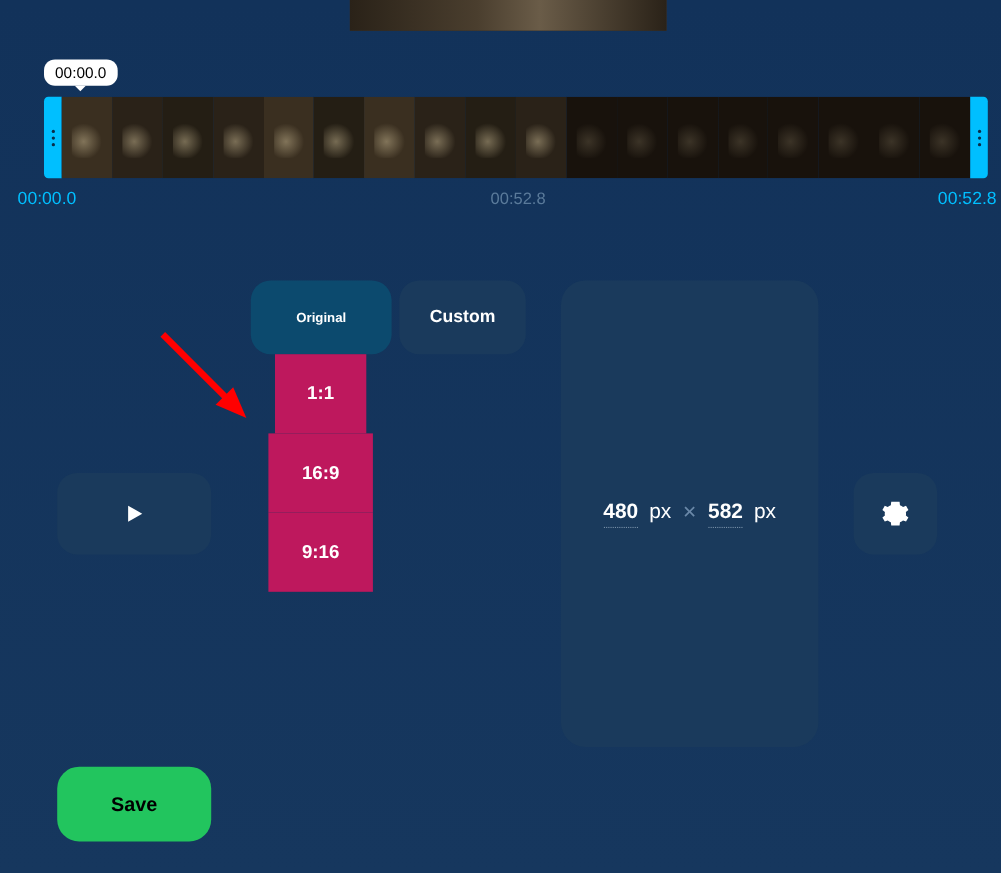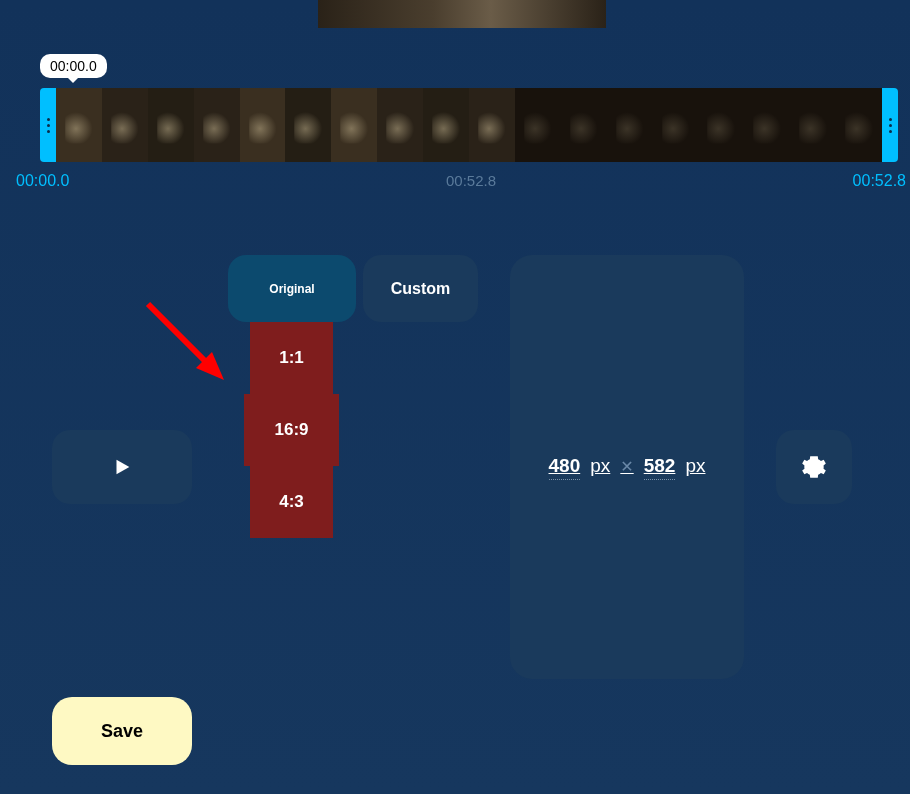--- a/index.html
+++ b/index.html
@@ -166,21 +166,21 @@
     }
 
     .ratio-stack {
       position: absolute;
       left: 244px;
       top: 322px;
       width: 95px;
     }
     .ratio-item {
       height: 72px;
-      background: #7f1d1d;
+      background: #be185d;
       display: flex;
       align-items: center;
       justify-content: center;
       font-weight: 700;
       font-size: 17px;
       cursor: pointer;
     }
     .ratio-item.inset {
       margin-left: 6px;
       margin-right: 6px;
@@ -197,21 +197,20 @@
       display: flex;
       align-items: center;
       justify-content: center;
     }
     .dim-row {
       display: flex;
       align-items: baseline;
       gap: 10px;
       font-size: 19px;
       font-weight: 600;
-      text-decoration: underline;
     }
     .dim-val {
       border-bottom: 1px dotted #7890a8;
       padding-bottom: 2px;
     }
     .dim-unit {
       font-weight: 500;
     }
     .dim-x {
       color: #6a88a8;
@@ -248,21 +247,21 @@
       cursor: pointer;
     }
     .gear-btn svg { width: 26px; height: 26px; fill: #fff; }
 
     .save-btn {
       position: absolute;
       left: 52px;
       top: 697px;
       width: 140px;
       height: 68px;
-      background: #fef9c3;
+      background: #22c55e;
       color: #000;
       border-radius: 20px;
       display: flex;
       align-items: center;
       justify-content: center;
       font-weight: 700;
       font-size: 18px;
       cursor: pointer;
     }
 
@@ -321,21 +320,21 @@
     <span class="tl-right">00:52.8</span>
   </div>
 </div>
 
 <div class="tab-original">Original</div>
 <div class="tab-custom">Custom</div>
 
 <div class="ratio-stack">
   <div class="ratio-item inset">1:1</div>
   <div class="ratio-item">16:9</div>
-  <div class="ratio-item inset">4:3</div>
+  <div class="ratio-item">9:16</div>
 </div>
 
 <div class="dim-panel">
   <div class="dim-row">
     <span class="dim-val">480</span>
     <span class="dim-unit">px</span>
     <span class="dim-x">✕</span>
     <span class="dim-val">582</span>
     <span class="dim-unit">px</span>
   </div>

